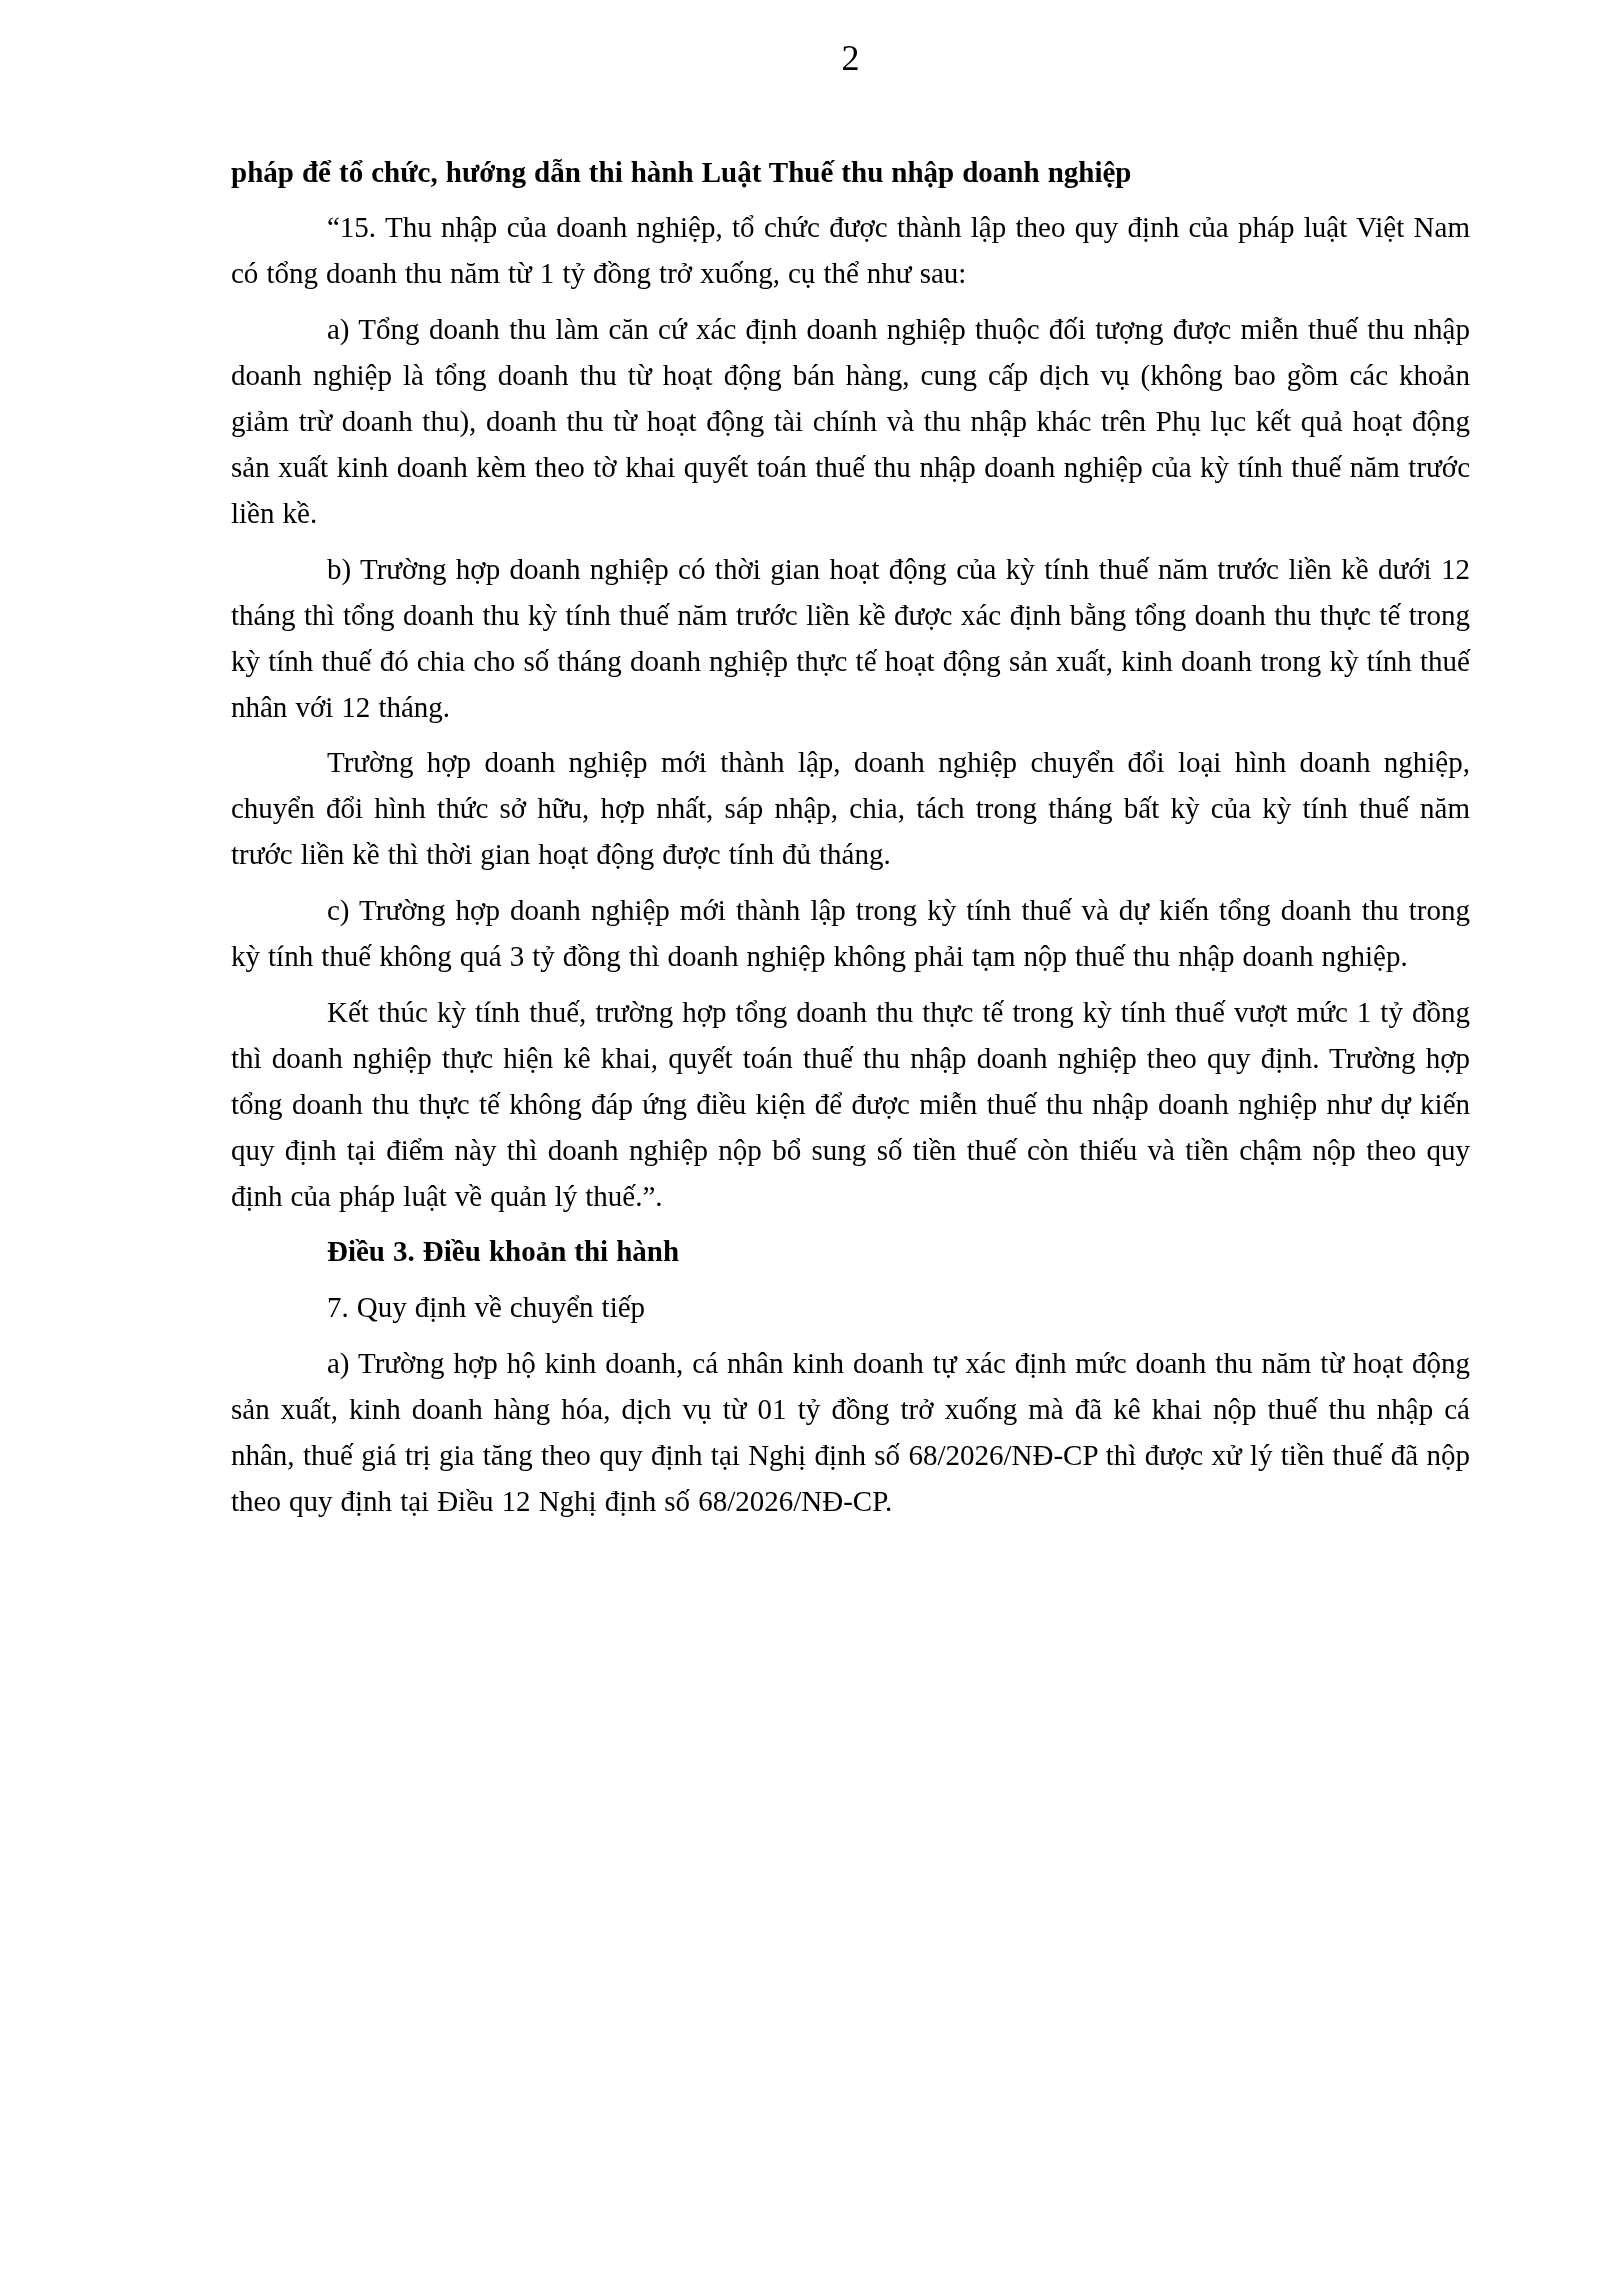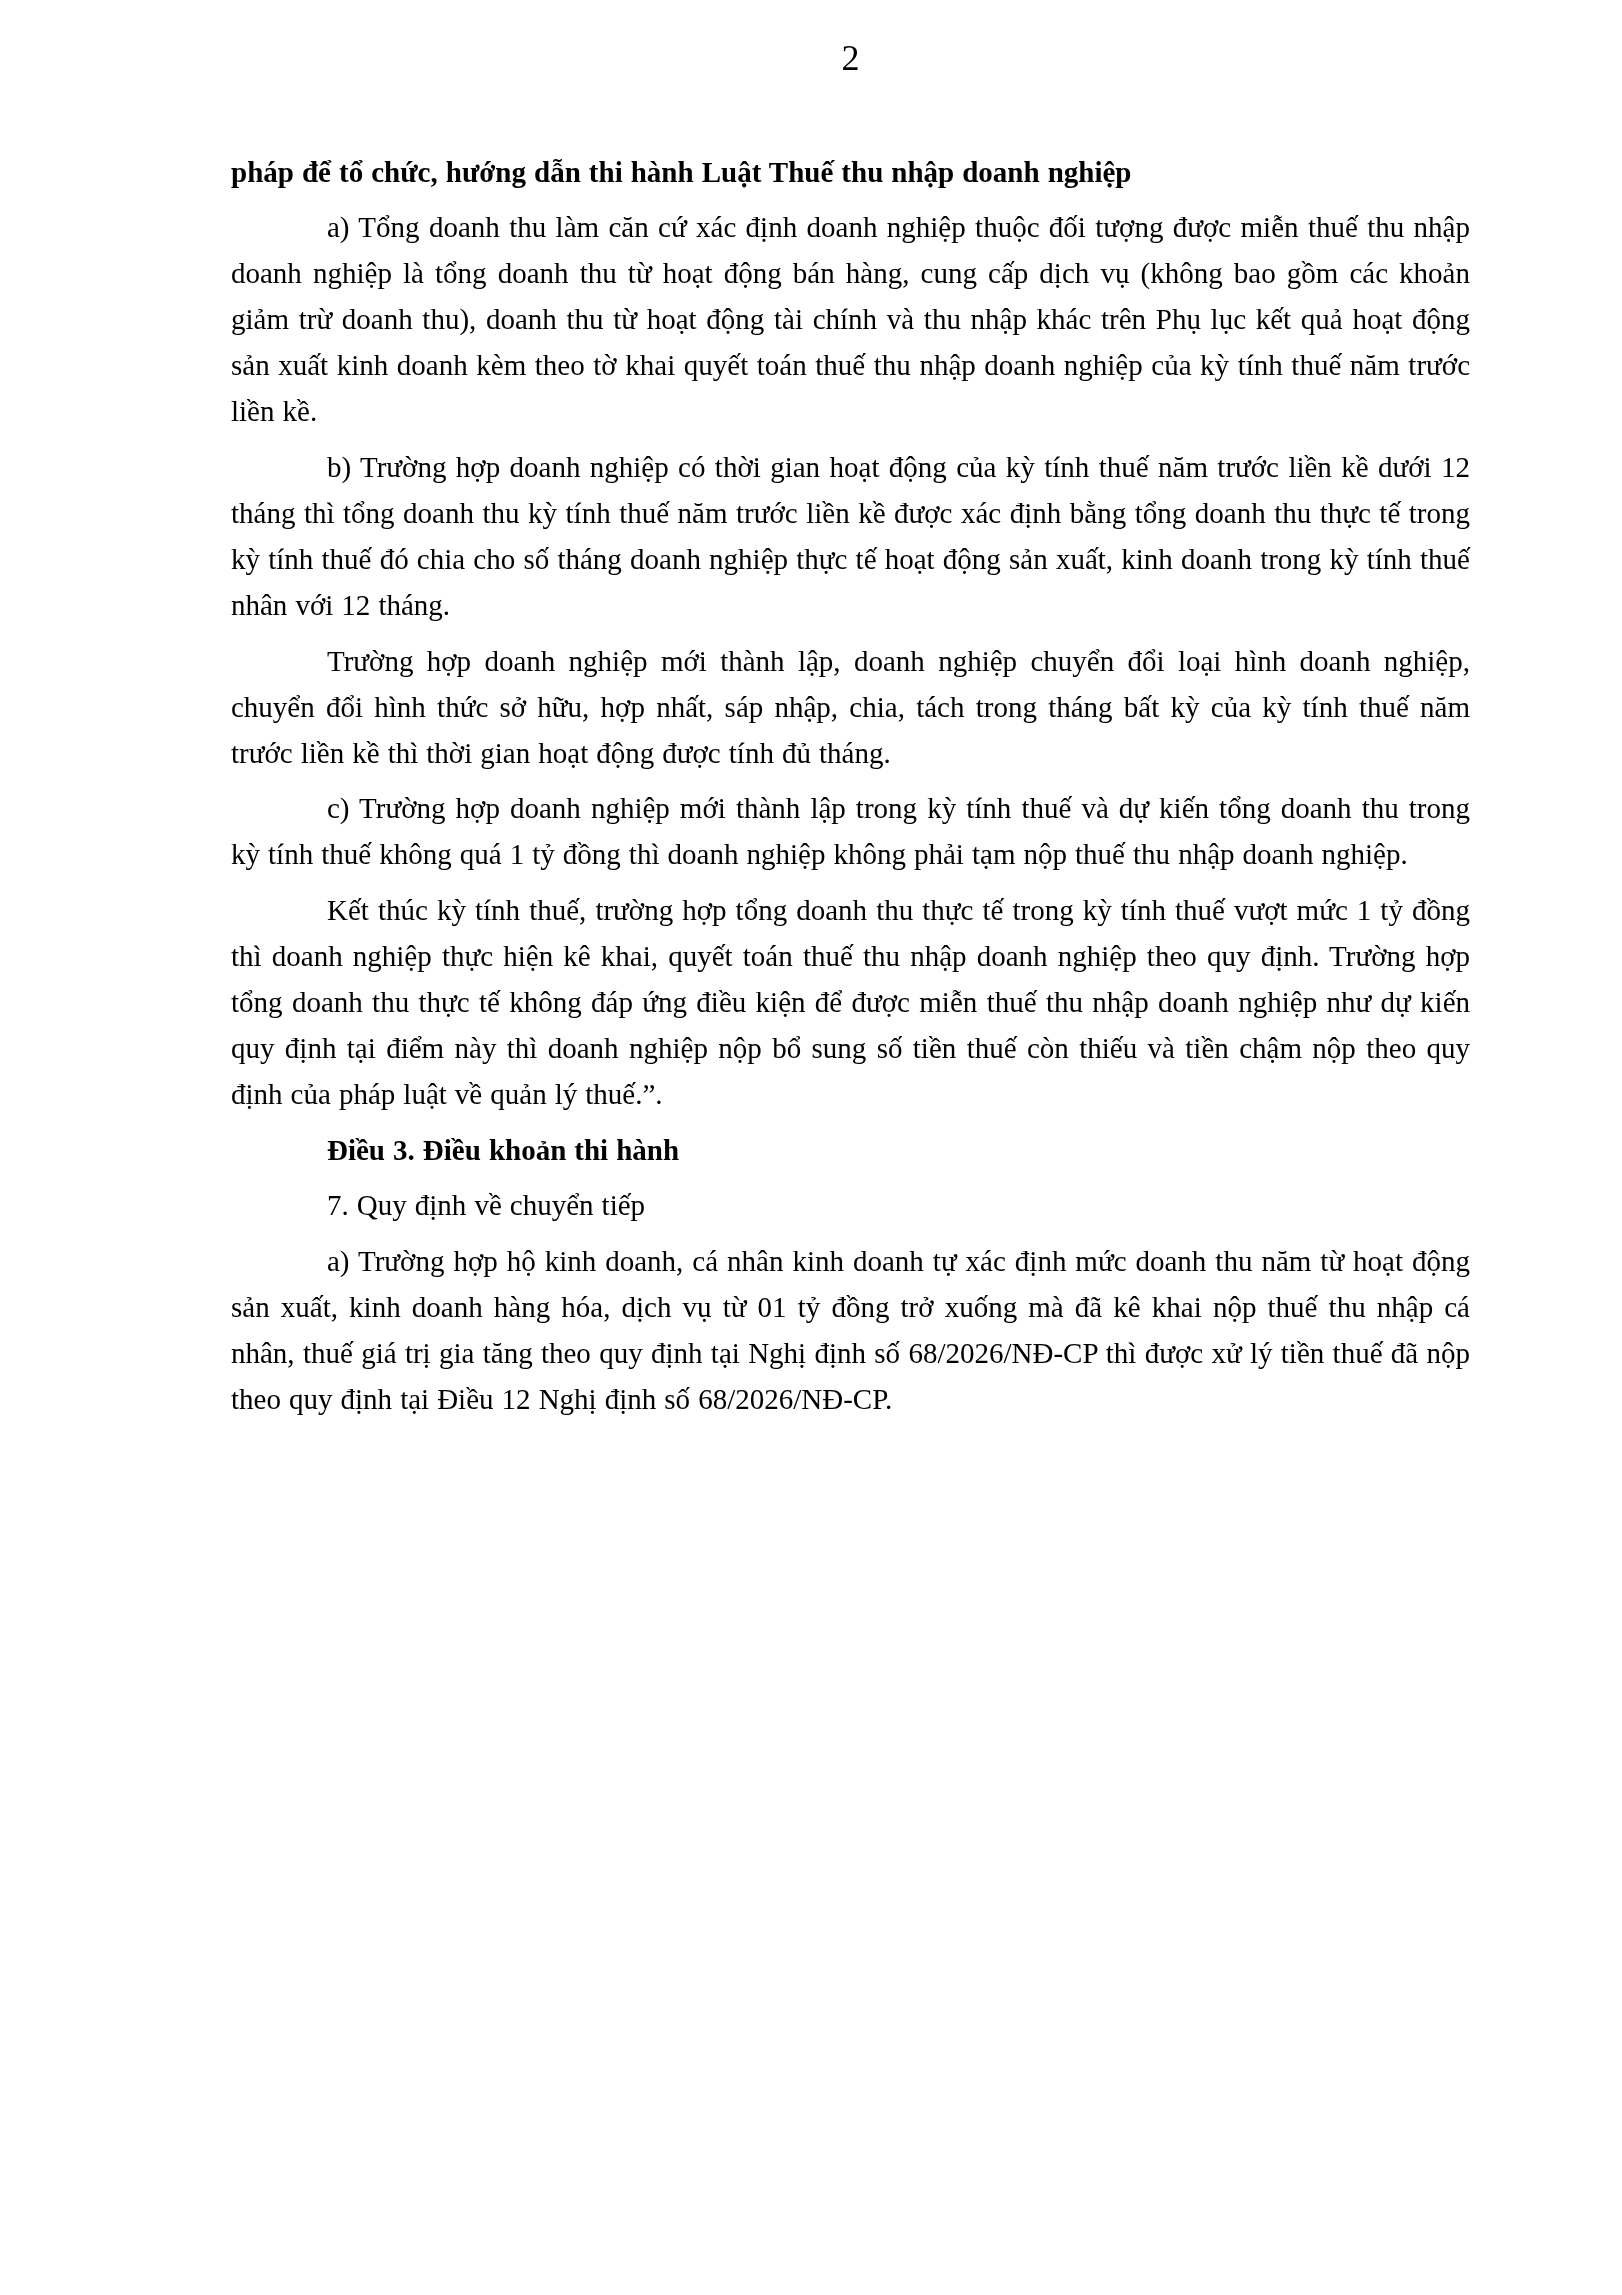--- a/index.html
+++ b/index.html
@@ -42,23 +42,24 @@
     text-indent: 0;
   }
 </style>
 </head>
 <body>
 
 <div class="page">
   <div class="page-number">2</div>
   <div class="content">
     <p class="para bold flush">pháp để tổ chức, hướng dẫn thi hành Luật Thuế thu nhập doanh nghiệp</p>
+    <p class="para">“15. Thu nhập của doanh nghiệp, tổ chức được thành lập theo quy định của pháp luật Việt Nam có tổng doanh thu năm từ 1 tỷ đồng trở xuống, cụ thể như sau:</p>
     <p class="para">a) Tổng doanh thu làm căn cứ xác định doanh nghiệp thuộc đối tượng được miễn thuế thu nhập doanh nghiệp là tổng doanh thu từ hoạt động bán hàng, cung cấp dịch vụ (không bao gồm các khoản giảm trừ doanh thu), doanh thu từ hoạt động tài chính và thu nhập khác trên Phụ lục kết quả hoạt động sản xuất kinh doanh kèm theo tờ khai quyết toán thuế thu nhập doanh nghiệp của kỳ tính thuế năm trước liền kề.</p>
     <p class="para">b) Trường hợp doanh nghiệp có thời gian hoạt động của kỳ tính thuế năm trước liền kề dưới 12 tháng thì tổng doanh thu kỳ tính thuế năm trước liền kề được xác định bằng tổng doanh thu thực tế trong kỳ tính thuế đó chia cho số tháng doanh nghiệp thực tế hoạt động sản xuất, kinh doanh trong kỳ tính thuế nhân với 12 tháng.</p>
     <p class="para">Trường hợp doanh nghiệp mới thành lập, doanh nghiệp chuyển đổi loại hình doanh nghiệp, chuyển đổi hình thức sở hữu, hợp nhất, sáp nhập, chia, tách trong tháng bất kỳ của kỳ tính thuế năm trước liền kề thì thời gian hoạt động được tính đủ tháng.</p>
-    <p class="para">c) Trường hợp doanh nghiệp mới thành lập trong kỳ tính thuế và dự kiến tổng doanh thu trong kỳ tính thuế không quá 1 tỷ đồng thì doanh nghiệp không phải tạm nộp thuế thu nhập doanh nghiệp.</p>
+    <p class="para">c) Trường hợp doanh nghiệp mới thành lập trong kỳ tính thuế và dự kiến tổng doanh thu trong kỳ tính thuế không quá 3 tỷ đồng thì doanh nghiệp không phải tạm nộp thuế thu nhập doanh nghiệp.</p>
     <p class="para">Kết thúc kỳ tính thuế, trường hợp tổng doanh thu thực tế trong kỳ tính thuế vượt mức 1 tỷ đồng thì doanh nghiệp thực hiện kê khai, quyết toán thuế thu nhập doanh nghiệp theo quy định. Trường hợp tổng doanh thu thực tế không đáp ứng điều kiện để được miễn thuế thu nhập doanh nghiệp như dự kiến quy định tại điểm này thì doanh nghiệp nộp bổ sung số tiền thuế còn thiếu và tiền chậm nộp theo quy định của pháp luật về quản lý thuế.”.</p>
     <p class="para bold">Điều 3. Điều khoản thi hành</p>
     <p class="para">7. Quy định về chuyển tiếp</p>
     <p class="para">a) Trường hợp hộ kinh doanh, cá nhân kinh doanh tự xác định mức doanh thu năm từ hoạt động sản xuất, kinh doanh hàng hóa, dịch vụ từ 01 tỷ đồng trở xuống mà đã kê khai nộp thuế thu nhập cá nhân, thuế giá trị gia tăng theo quy định tại Nghị định số 68/2026/NĐ-CP thì được xử lý tiền thuế đã nộp theo quy định tại Điều 12 Nghị định số 68/2026/NĐ-CP.</p>
   </div>
 </div>
 
 
 </body></html>

